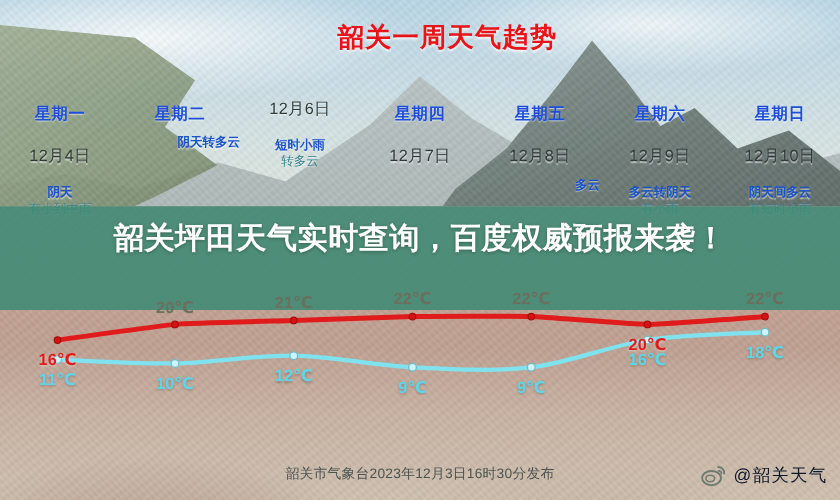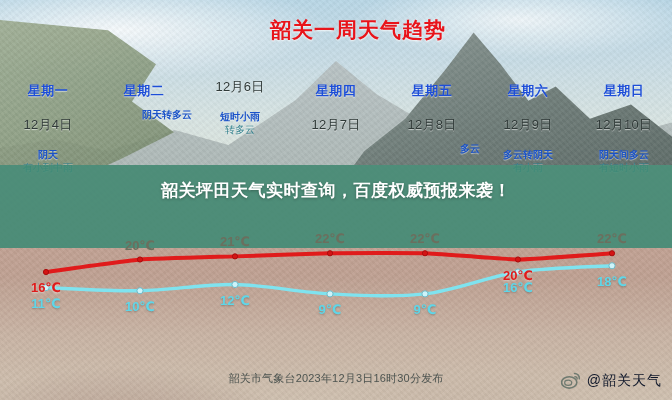--- a/index.html
+++ b/index.html
@@ -77,21 +77,21 @@
   .cond .l2 { color:#2f7f8c; font-weight:normal; }
   .day.lift .cond { margin-top:8px;text-align:right; }
 
   
   #banner {
     position:absolute; left:0; top:165px; width:672px; height:83px;
     background:rgba(62,138,116,.88);
   }
   #banner-text {
     position:absolute; left:0; top:176px; width:672px; padding:0 14px;
-    text-align:center; font-size:17px; font-weight:bold; color:#ffffff;
+    text-align:center; font-size:24px; font-weight:bold; color:#ffffff;
     line-height:29px; letter-spacing:.5px;
     text-shadow:0 1px 3px rgba(0,0,0,.3);
   }
 
   
   #chart { position:absolute; left:0; top:225px; width:672px; height:140px; }
   .tlabel {
     position:absolute; font-size:13px; font-weight:bold; transform:translateX(-50%);
     white-space:nowrap;
   }

